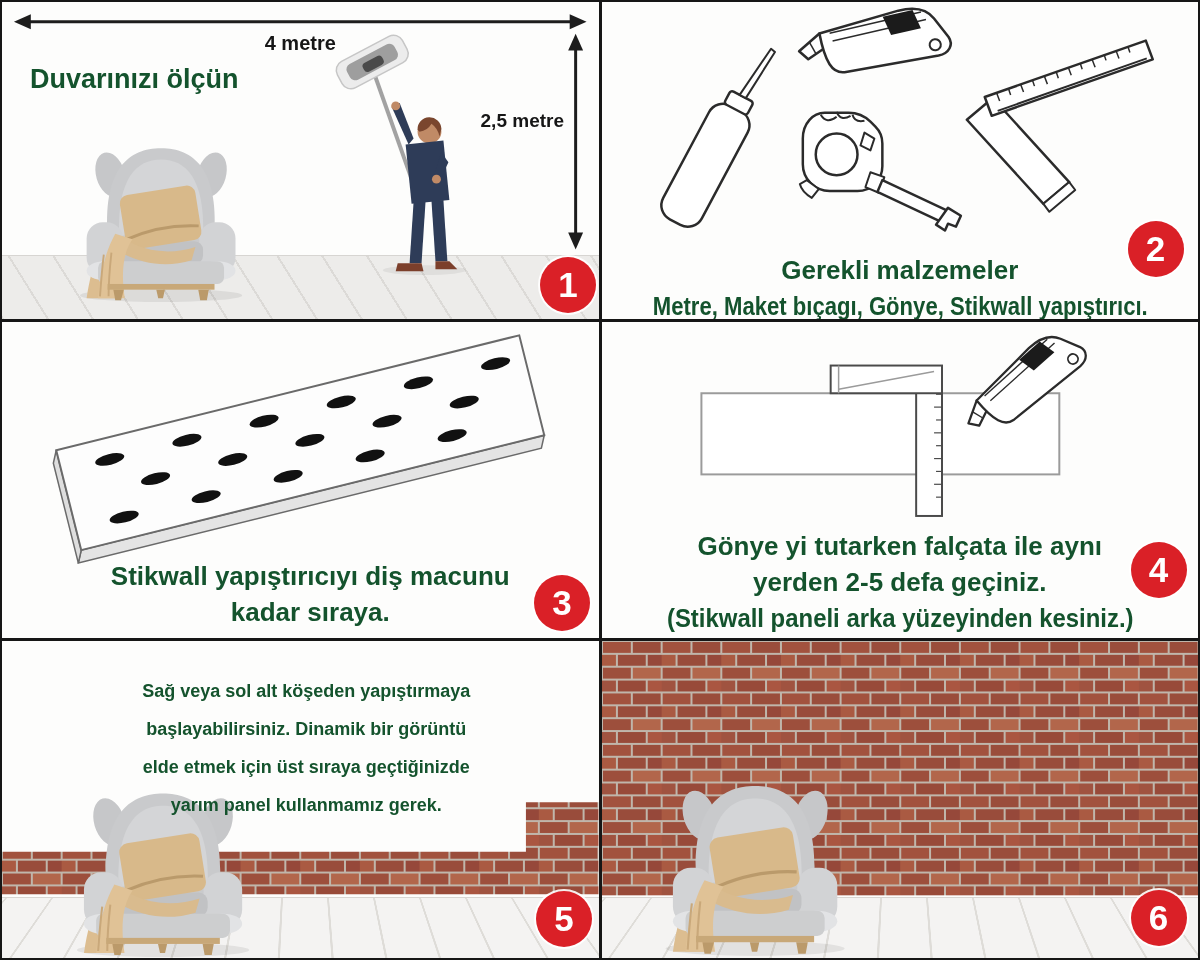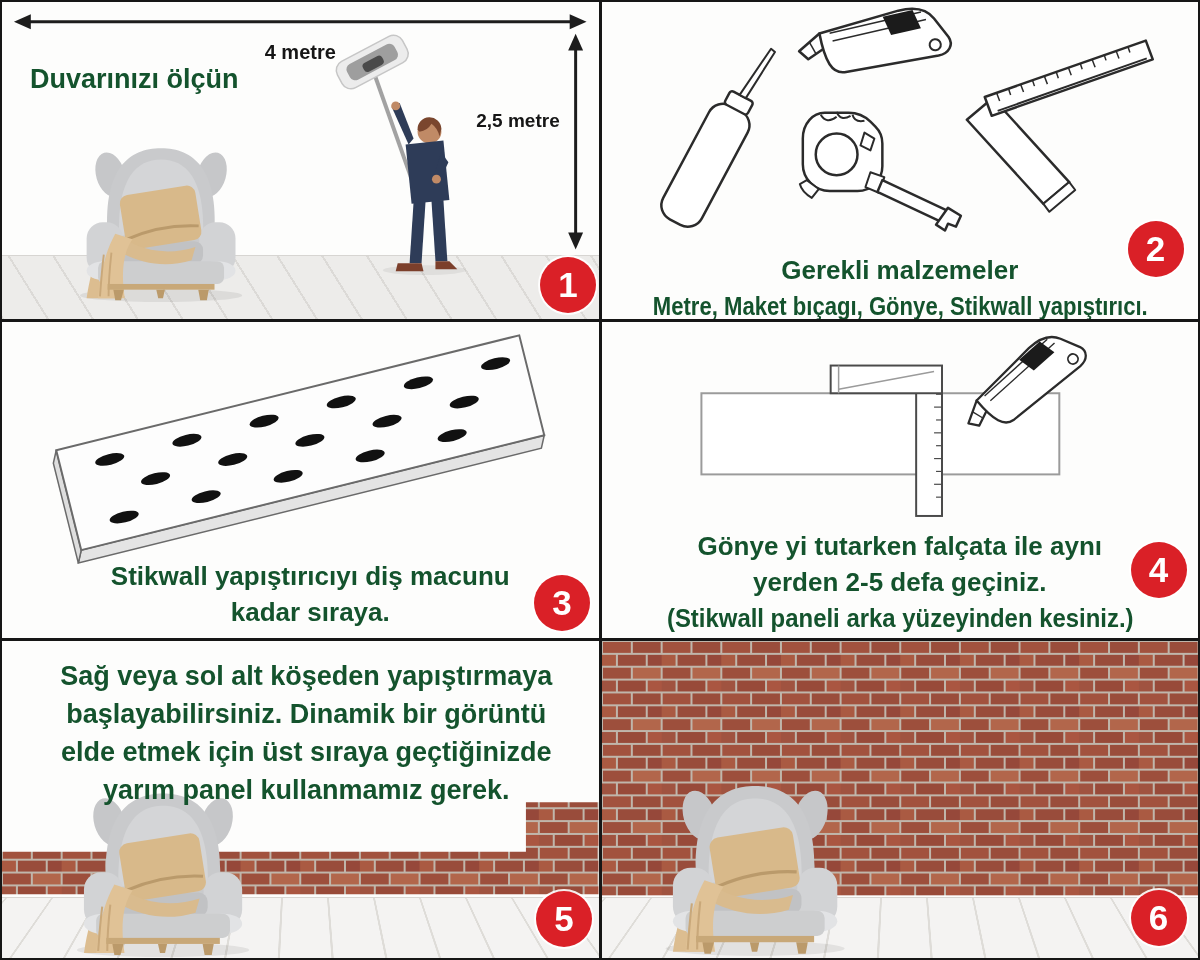--- a/index.html
+++ b/index.html
@@ -28,26 +28,26 @@
     background:repeating-linear-gradient(90deg,#dedcd8 0 2px,transparent 2px 46px);
     transform:perspective(260px) rotateX(36deg);transform-origin:50% 0;}
   
   .rtext{position:absolute;color:#14532d;font-weight:bold;}
   .tl{white-space:nowrap;}
   .center-text{left:0;right:0;text-align:center;}
   .p1text{left:28px;top:60px;font-size:27px;line-height:35px;text-align:left;}
   .p2text{top:250px;font-size:26px;line-height:36px;}
   .p3text{top:236px;font-size:26px;line-height:36px;margin-left:20px;}
   .p4text{top:206px;font-size:26px;line-height:36px;}
-  .p5text{top:16px;font-size:27px;line-height:38px;padding-left:12px;}
+  .p5text{top:31px;font-size:18px;line-height:38px;padding-left:12px;}
   .sq85{transform:scaleX(.85);transform-origin:50% 50%;}
   .sq92{transform:scaleX(.92);transform-origin:50% 50%;}
   .blabel{position:absolute;color:#161616;font-weight:bold;}
-  .lbl-width{left:0;right:0;top:30px;text-align:center;font-size:20px;margin-top:9px;}
-  .lbl-height{left:470px;width:92px;top:108px;text-align:center;font-size:19px;}
+  .lbl-width{left:0;right:0;top:30px;text-align:center;font-size:20px;}
+  .lbl-height{left:470px;width:92px;top:108px;text-align:right;font-size:19px;}
   
   .badge{
     position:absolute;width:56px;height:56px;border-radius:50%;
     background:#da2027;color:#ffffff;font-weight:bold;font-size:35px;
     line-height:56px;text-align:center;
     box-shadow:0 0 0 2px rgba(255,255,255,.9);
   }
   .b1{left:538px;top:255px;}
   .b2{left:526px;top:219px;}
   .b3{left:532px;top:253px;}

